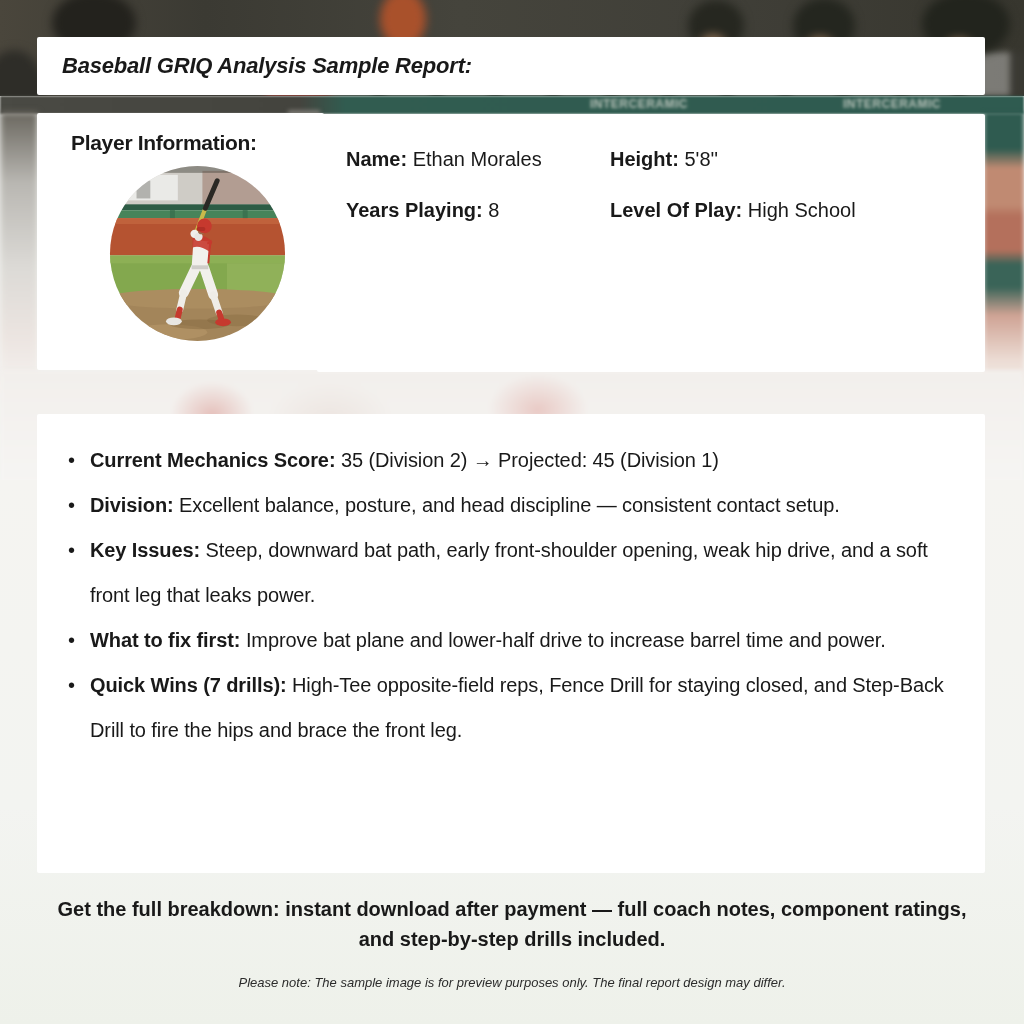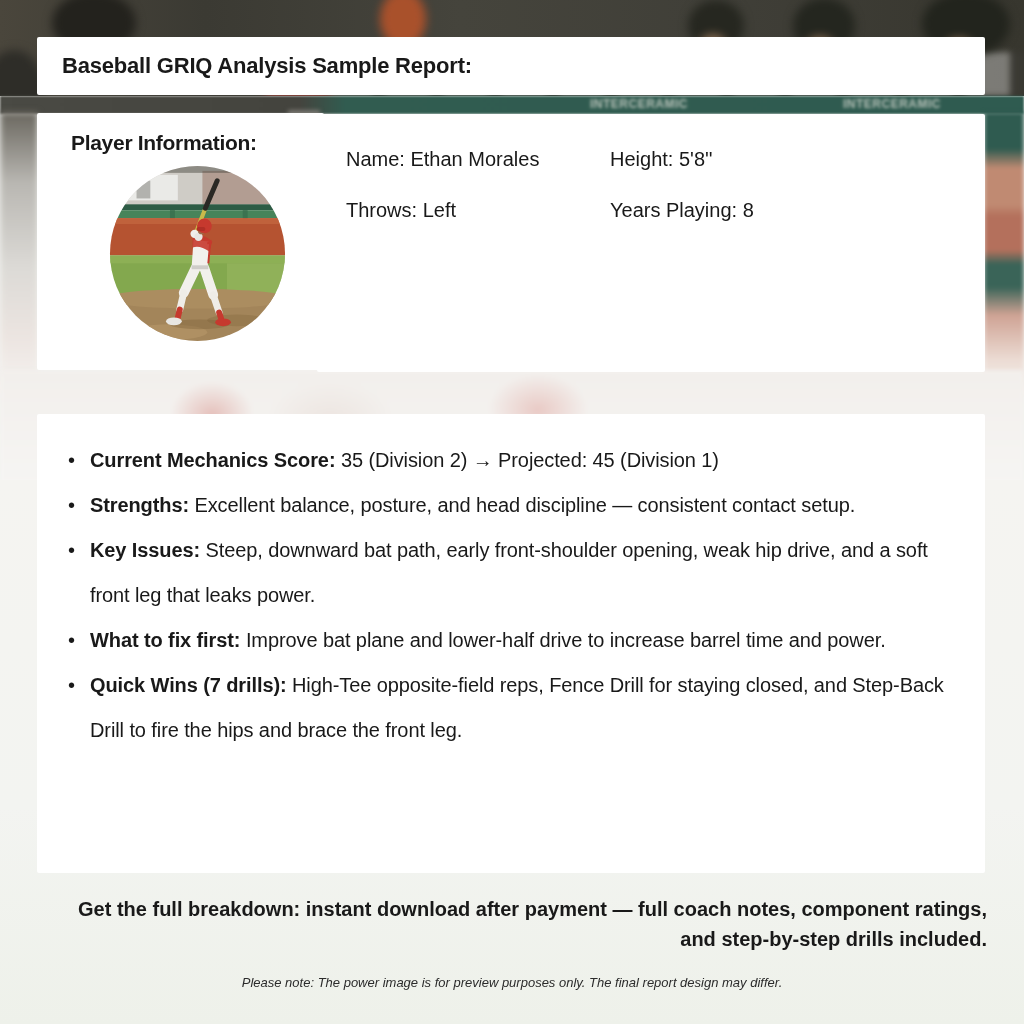--- a/index.html
+++ b/index.html
@@ -41,45 +41,45 @@
       radial-gradient(ellipse 60px 48px at 212px 45px, rgba(198,88,78,.32), transparent 70%),
       radial-gradient(ellipse 72px 52px at 538px 40px, rgba(205,100,90,.28), transparent 70%),
       radial-gradient(ellipse 90px 60px at 330px 55px, rgba(235,226,221,.9), transparent 75%),
       linear-gradient(#f2efec,#f6f5f3);}
   .bg-bottom{position:absolute;left:0;top:480px;width:1024px;height:544px;
     background:linear-gradient(#f5f4f1 0%,#f3f4f1 60%,#eef1ea 100%);}
 
   
   .card{position:absolute;background:#ffffff;border-radius:2px;}
   .title-card{left:37px;top:37px;width:948px;height:58px;display:flex;align-items:center;}
-  .title-card h1{margin:0 0 0 25px;font-size:22px;font-weight:bold;letter-spacing:-.2px;}
+  .title-card h1{margin:0 0 0 25px;font-size:22px;font-weight:bold;letter-spacing:-.2px;font-style:italic;}
 
   .player-card{left:37px;top:113px;width:253px;height:257px;text-align:left;padding-left:34px;}
   .player-card h2{margin:18px 0 0 0;font-size:21px;font-weight:bold;letter-spacing:-.3px;}
   .photo-circle{width:177px;height:177px;margin:10px auto 0 auto;border-radius:50%;overflow:hidden;}
   .photo-circle svg{display:block;filter:blur(.4px);}
 
   .details-card{left:317px;top:114px;width:668px;height:258px;
     display:grid;grid-template-columns:264px 1fr;grid-auto-rows:26px;row-gap:25px;
     padding:34px 0 0 29px;box-sizing:border-box;font-size:20px;}
   .field{white-space:nowrap;}
-  .field .lbl{font-weight:normal;text-align:center;}
+  .field .lbl{font-weight:bold;text-align:center;}
 
   .analysis-card{left:37px;top:414px;width:948px;height:459px;box-sizing:border-box;
     padding:24px 28px 0 31px;}
   .analysis-card ul{margin:0;padding:0;list-style:none;}
   .analysis-card li{position:relative;padding-left:22px;font-size:20px;line-height:45px;
     letter-spacing:-.1px;max-width:872px;}
   .analysis-card li .marker{position:absolute;left:0;top:0;font-size:20px;}
   .analysis-card li .b-lbl{font-weight:bold;}
 
   
   .cta{position:absolute;left:0;top:894px;width:1024px;margin:0;text-align:center;
     font-size:20px;font-weight:bold;line-height:30px;}
-  .cta span{display:inline-block;max-width:950px;text-align:right;}
+  .cta span{display:inline-block;max-width:950px;}
   .note{position:absolute;left:0;top:975px;width:1024px;margin:0;text-align:center;
     font-size:13px;font-style:italic;color:#2b2b2b;}
 </style>
 </head>
 <body>
 
 <div class="canvas">
 
   <div class="bg">
     <div class="bg-top">
@@ -171,30 +171,30 @@
             <rect x="89" y="63" width="9" height="4" rx="2" fill="#b02f26"></rect>
           </g>
         </g>
       </svg>
     </div>
   </section>
 
   <section class="card details-card">
     <div class="field"><span class="lbl">Name:</span> <span class="val">Ethan Morales</span></div>
     <div class="field"><span class="lbl">Height:</span> <span class="val">5'8''</span></div>
-    <div class="field"><span class="lbl">Throws:</span> <span class="val">Left</span></div>
     <div class="field"><span class="lbl">Years Playing:</span> <span class="val">8</span></div>
+    <div class="field"><span class="lbl">Level Of Play:</span> <span class="val">High School</span></div>
   </section>
 
   <section class="card analysis-card">
     <ul>
       <li><span class="marker">•</span><span class="b-lbl">Current Mechanics Score:</span> <span class="b-txt">35 (Division 2) → Projected: 45 (Division 1)</span></li>
-      <li><span class="marker">•</span><span class="b-lbl">Strengths:</span> <span class="b-txt">Excellent balance, posture, and head discipline — consistent contact setup.</span></li>
+      <li><span class="marker">•</span><span class="b-lbl">Division:</span> <span class="b-txt">Excellent balance, posture, and head discipline — consistent contact setup.</span></li>
       <li><span class="marker">•</span><span class="b-lbl">Key Issues:</span> <span class="b-txt">Steep, downward bat path, early front-shoulder opening, weak hip drive, and a soft front leg that leaks power.</span></li>
       <li><span class="marker">•</span><span class="b-lbl">What to fix first:</span> <span class="b-txt">Improve bat plane and lower-half drive to increase barrel time and power.</span></li>
       <li><span class="marker">•</span><span class="b-lbl">Quick Wins (7 drills):</span> <span class="b-txt">High-Tee opposite-field reps, Fence Drill for staying closed, and Step-Back Drill to fire the hips and brace the front leg.</span></li>
     </ul>
   </section>
 
   <p class="cta"><span>Get the full breakdown: instant download after payment — full coach notes, component ratings, and step-by-step drills included.</span></p>
-  <p class="note">Please note: The power image is for preview purposes only. The final report design may differ.</p>
+  <p class="note">Please note: The sample image is for preview purposes only. The final report design may differ.</p>
 
 </div>
 
 </body></html>

